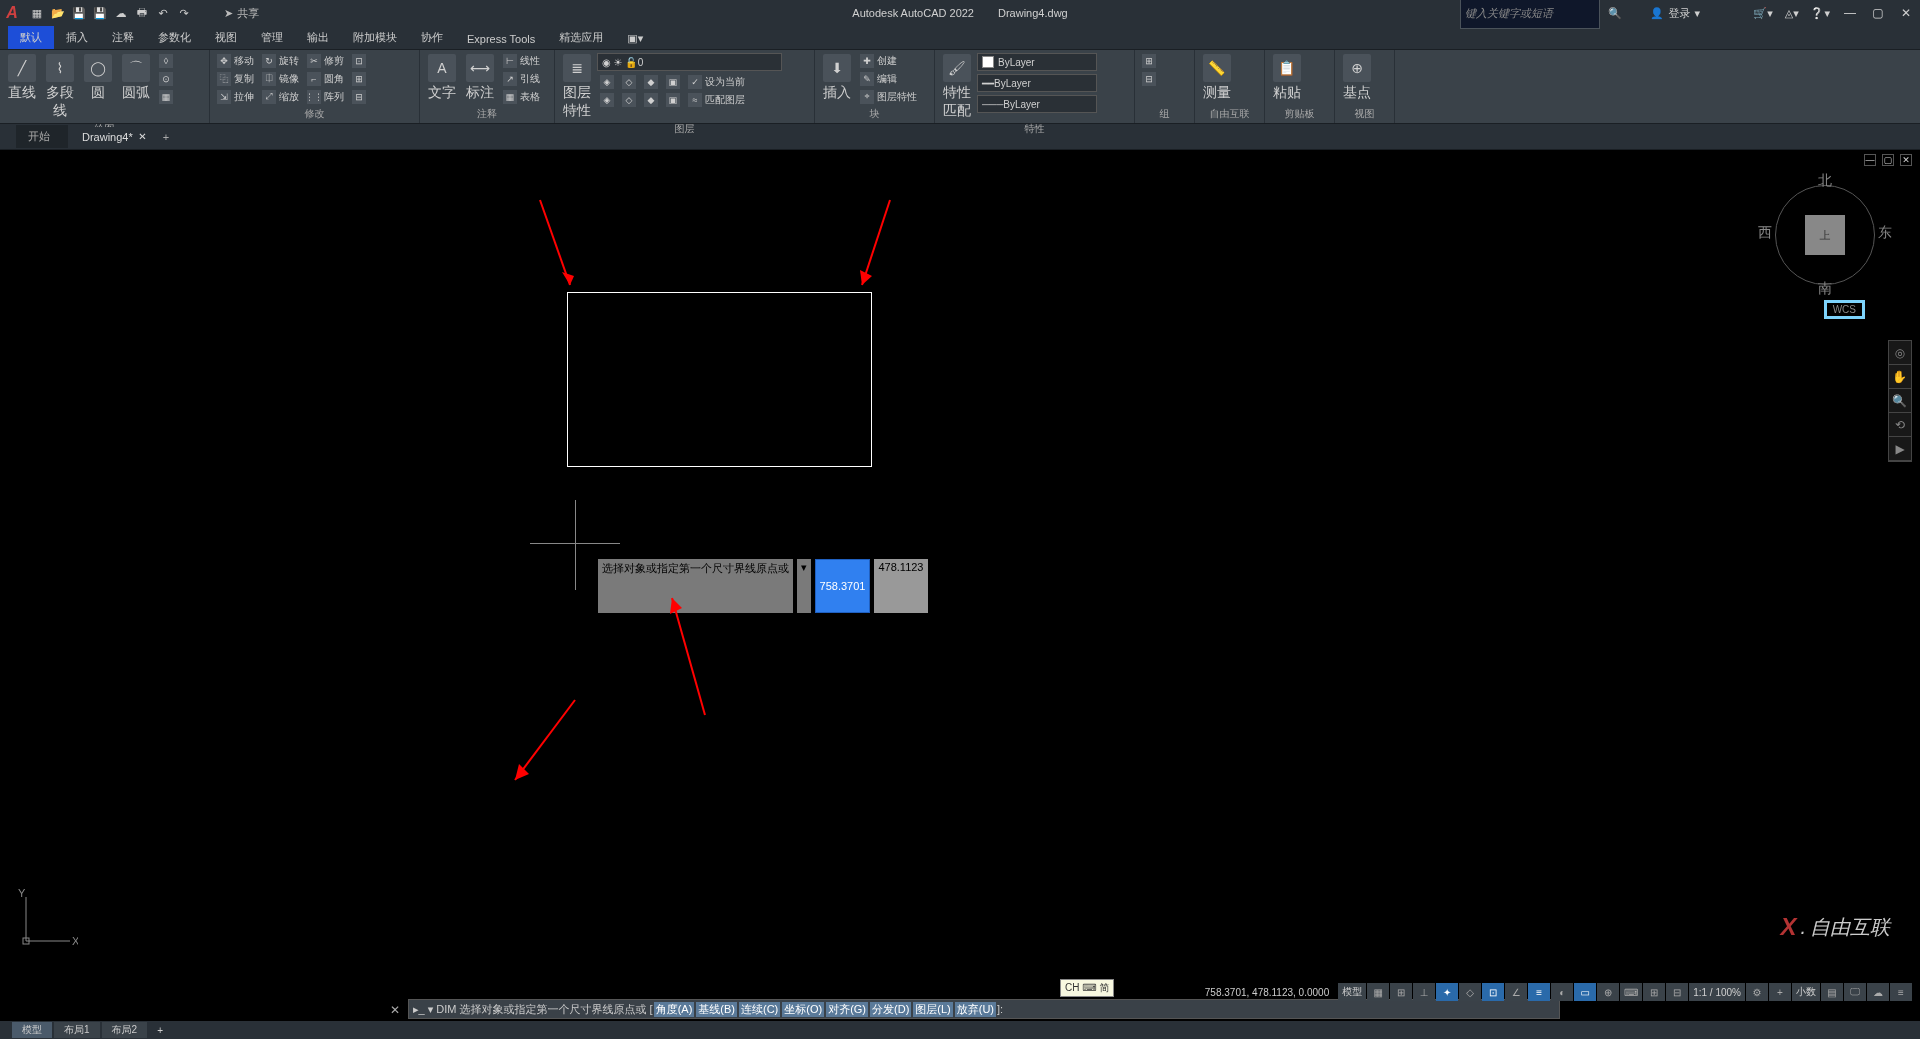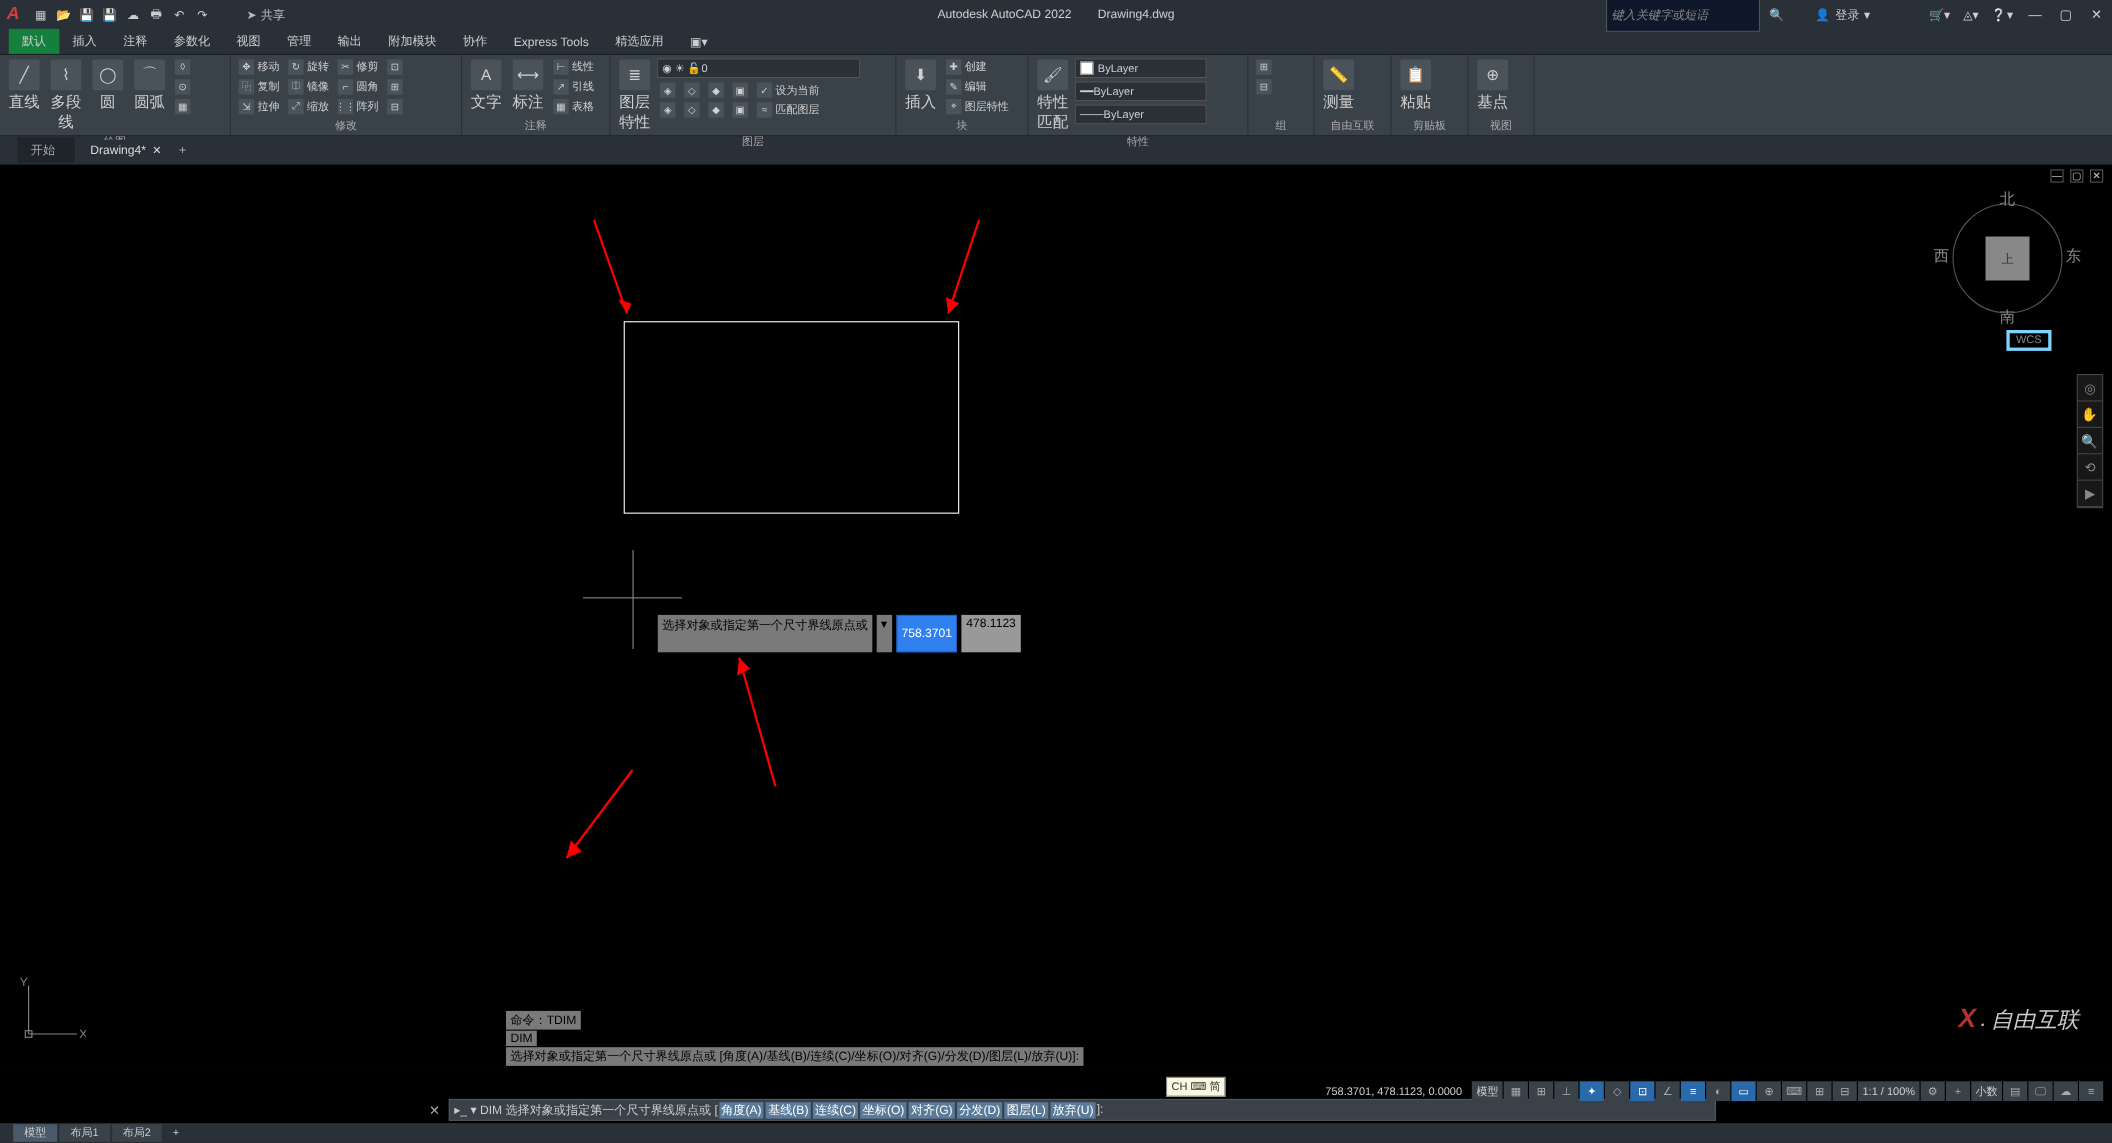--- a/index.html
+++ b/index.html
@@ -16,21 +16,21 @@
 .search-box { position: absolute; right: 320px; width: 140px; height: 32px; background: #0f172a; border: 1px solid #4a525a; display: flex; align-items: center; padding: 0 4px; color: #888; font-style: italic; }
 .search-icon { position: absolute; right: 298px; color: #ccc; }
 .login-btn { position: absolute; right: 220px; display: flex; align-items: center; gap: 4px; }
 .win-controls { position: absolute; right: 0; display: flex; }
 .win-btn { width: 28px; height: 18px; display: flex; align-items: center; justify-content: center; font-size: 12px; }
 .tr-icons { position: absolute; right: 90px; display: flex; gap: 12px; align-items: center; }
 
 
 .menutabs { height: 24px; background: #293037; display: flex; align-items: flex-end; padding-left: 8px; border-bottom: 1px solid #1a1f24; }
 .menutab { padding: 4px 12px; color: #ccc; cursor: pointer; }
-.menutab.active { background: #15803d; }
+.menutab.active { background: #1d4ed8; }
 
 
 .ribbon { height: 74px; background: #3a4249; display: flex; border-bottom: 1px solid #1a1f24; }
 .ribbon-panel { border-right: 1px solid #293037; padding: 2px 4px; display: flex; flex-direction: column; justify-content: space-between; }
 .ribbon-panel-title { text-align: center; font-size: 10px; color: #aaa; padding-top: 2px; }
 .ribbon-content { display: flex; gap: 2px; flex: 1; align-items: flex-start; }
 .rbtn-big { width: 36px; display: flex; flex-direction: column; align-items: center; gap: 2px; padding-top: 2px; }
 .rbtn-big-icon { width: 28px; height: 28px; background: #4a525a; border-radius: 2px; display: flex; align-items: center; justify-content: center; font-size: 14px; }
 .rbtn-big-label { font-size: 14px; text-align: center; }
 .rbtn-col { display: flex; flex-direction: column; gap: 1px; }
@@ -65,21 +65,21 @@
 
 .rect-shape { position: absolute; left: 567px; top: 142px; width: 305px; height: 175px; border: 1px solid #fff; }
 
 
 .crosshair-h { position: absolute; left: 530px; top: 393px; width: 90px; height: 1px; background: #888; }
 .crosshair-v { position: absolute; left: 575px; top: 350px; width: 1px; height: 90px; background: #888; }
 
 
 .dim-tooltip { position: absolute; left: 598px; top: 409px; display: flex; gap: 4px; font-size: 11px; }
 .tt-label { background: #7a7a7a; color: #000; padding: 2px 4px; }
-.tt-coord1 { background: #3080f0; color: #fff; padding: 10px 4px; border: 1px solid #2060c0; }
+.tt-coord1 { background: #3080f0; color: #fff; padding: 20px 4px; border: 1px solid #2060c0; }
 .tt-coord2 { background: #999; color: #000; padding: 2px 4px; }
 
 
 .arrow { position: absolute; pointer-events: none; }
 .arrow svg { overflow: visible; }
 
 
 .ucs-icon { position: absolute; left: 18px; bottom: 20px; }
 
 
@@ -498,25 +498,20 @@
   <div class="ucs-icon">
     <svg width="60" height="60">
       <line x1="8" y1="52" x2="8" y2="8" stroke="#888" stroke-width="1"></line>
       <line x1="8" y1="52" x2="52" y2="52" stroke="#888" stroke-width="1"></line>
       <text x="0" y="8" fill="#888" font-size="11">Y</text>
       <text x="54" y="56" fill="#888" font-size="11">X</text>
       <rect x="5" y="49" width="6" height="6" fill="none" stroke="#888"></rect>
     </svg>
   </div>
 
-  <div class="cmd-history">
-    <div><span class="cmd-hist-line">命令：TDIM</span></div>
-    <div><span class="cmd-hist-line">DIM</span></div>
-    <div><span class="cmd-hist-line">选择对象或指定第一个尺寸界线原点或 [角度(A)/基线(B)/连续(C)/坐标(O)/对齐(G)/分发(D)/图层(L)/放弃(U)]:</span></div>
-  </div>
 
   <div class="watermark">
     <span class="watermark-x">X</span>
       <span>.</span>
       <span>自由互联</span>
   </div>
 </div>
 
 <div class="cmdline-area">
   <span class="cmdline-close">✕</span>

